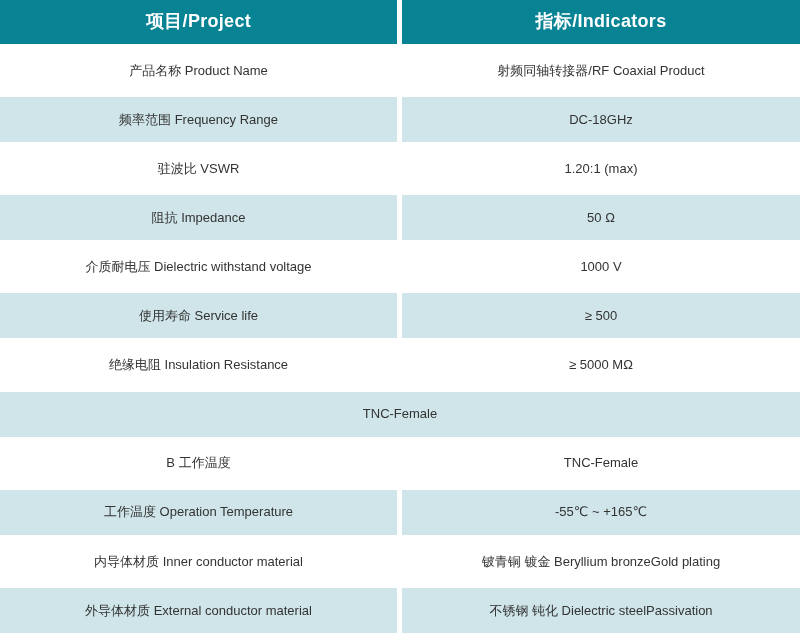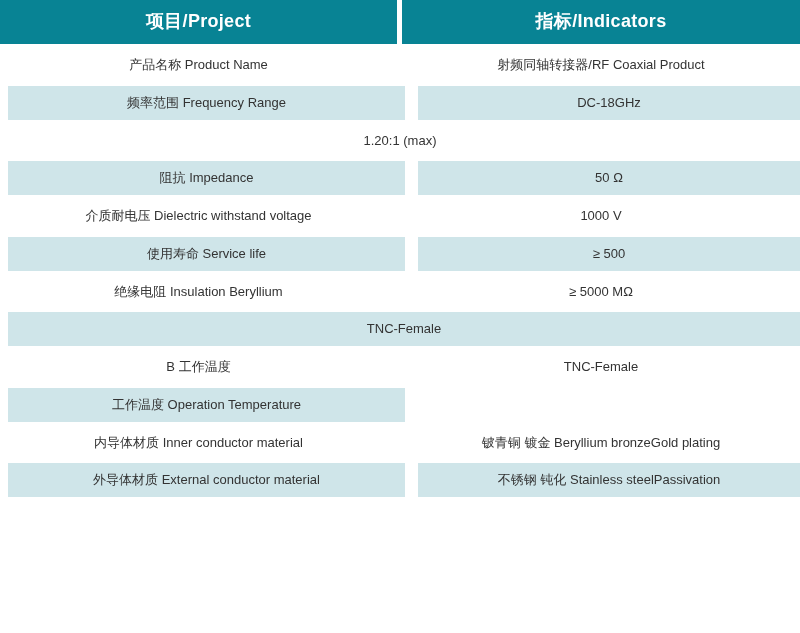--- a/index.html
+++ b/index.html
@@ -3,21 +3,21 @@
 <meta charset="utf-8">
 <style>
   html, body {
     margin: 0;
     padding: 0;
     background: #ffffff;
     font-family: "Liberation Sans", "DejaVu Sans", sans-serif;
   }
   .spec-table {
     width: 800px;
-    height: 497px;
+    height: 633px;
     display: flex;
     flex-direction: column;
     row-gap: 4px;
     background: #ffffff;
     overflow: hidden;
   }
   .row {
     display: flex;
     column-gap: 5px;
     flex: 1 1 0;
@@ -43,21 +43,20 @@
   }
   .row.header .cell {
     background: var(--header-bg, #088394);
     color: var(--header-text, #ffffff);
     font-weight: bold;
     font-size: 18px;
     letter-spacing: 0.3px;
   }
   .row.alt .cell {
     background: var(--row-alt-bg, #cfe5e9);
-    margin-left: 8px;
   }
 </style>
 </head>
 <body>
 
 <div class="spec-table" id="spec-table">
   <div class="row header">
     <div class="cell left">项目/Project</div>
     <div class="cell right">指标/Indicators</div>
   </div>
@@ -74,20 +73,23 @@
   <div class="row alt">
     <div class="cell left">
       <span>频率范围 Frequency Range</span>
     </div>
     <div class="cell right">
       <span>DC-18GHz</span>
     </div>
   </div>
 
   <div class="row">
+    <div class="cell left">
+      <span>驻波比 VSWR</span>
+    </div>
     <div class="cell right">
       <span>1.20:1 (max)</span>
     </div>
   </div>
 
   <div class="row alt">
     <div class="cell left">
       <span>阻抗 Impedance</span>
     </div>
     <div class="cell right">
@@ -108,21 +110,21 @@
     <div class="cell left">
       <span>使用寿命 Service life</span>
     </div>
     <div class="cell right">
       <span>≥ 500</span>
     </div>
   </div>
 
   <div class="row">
     <div class="cell left">
-      <span>绝缘电阻 Insulation Beryllium</span>
+      <span>绝缘电阻 Insulation Resistance</span>
     </div>
     <div class="cell right">
       <span>≥ 5000 MΩ</span>
     </div>
   </div>
 
   <div class="row alt">
     <div class="cell right">
       <span>TNC-Female</span>
     </div>
@@ -134,33 +136,36 @@
     </div>
     <div class="cell right">
       <span>TNC-Female</span>
     </div>
   </div>
 
   <div class="row alt">
     <div class="cell left">
       <span>工作温度 Operation Temperature</span>
     </div>
+    <div class="cell right">
+      <span>-55℃ ~ +165℃</span>
+    </div>
   </div>
 
   <div class="row">
     <div class="cell left">
       <span>内导体材质 Inner conductor material</span>
     </div>
     <div class="cell right">
       <span>铍青铜 镀金 Beryllium bronzeGold plating</span>
     </div>
   </div>
 
   <div class="row alt">
     <div class="cell left">
       <span>外导体材质 External conductor material</span>
     </div>
     <div class="cell right">
-      <span>不锈钢 钝化 Stainless steelPassivation</span>
+      <span>不锈钢 钝化 Dielectric steelPassivation</span>
     </div>
   </div>
 
 </div>
 
 </body></html>

